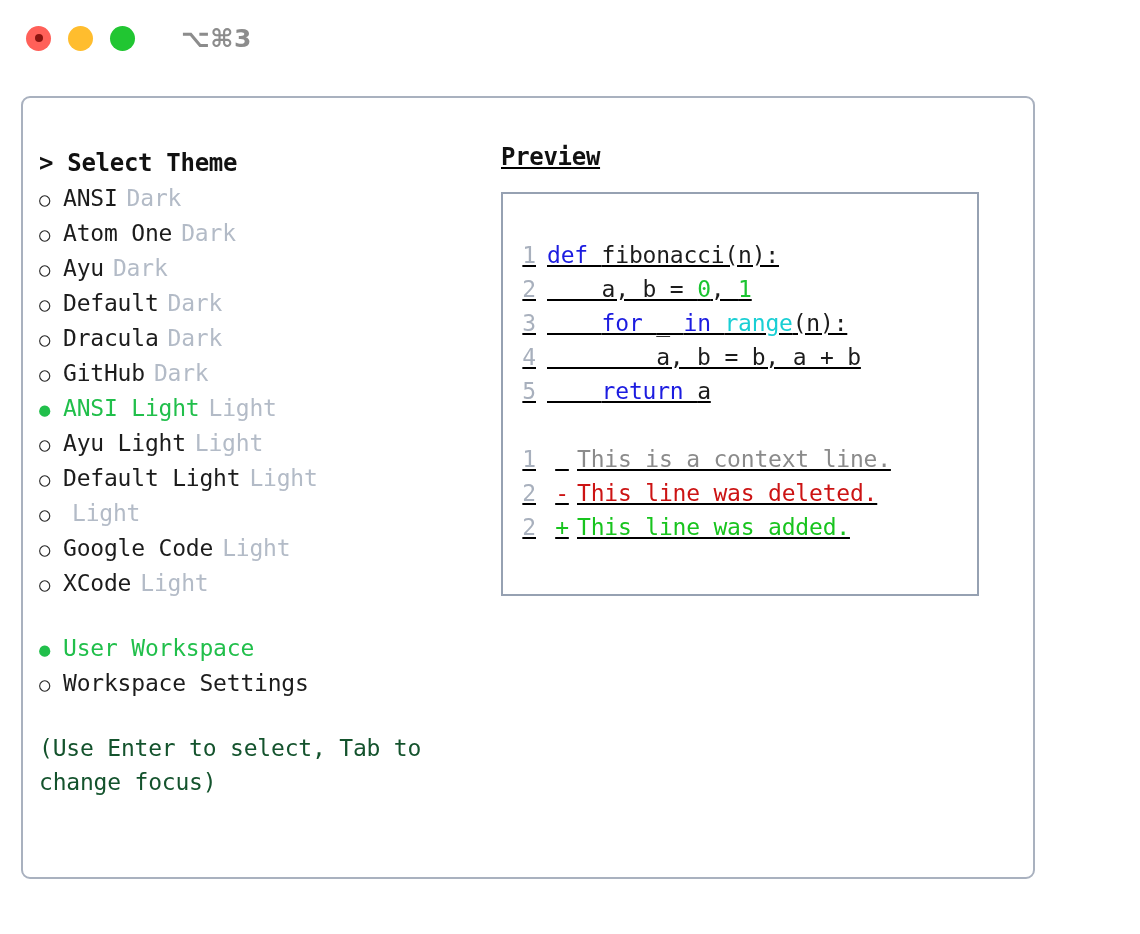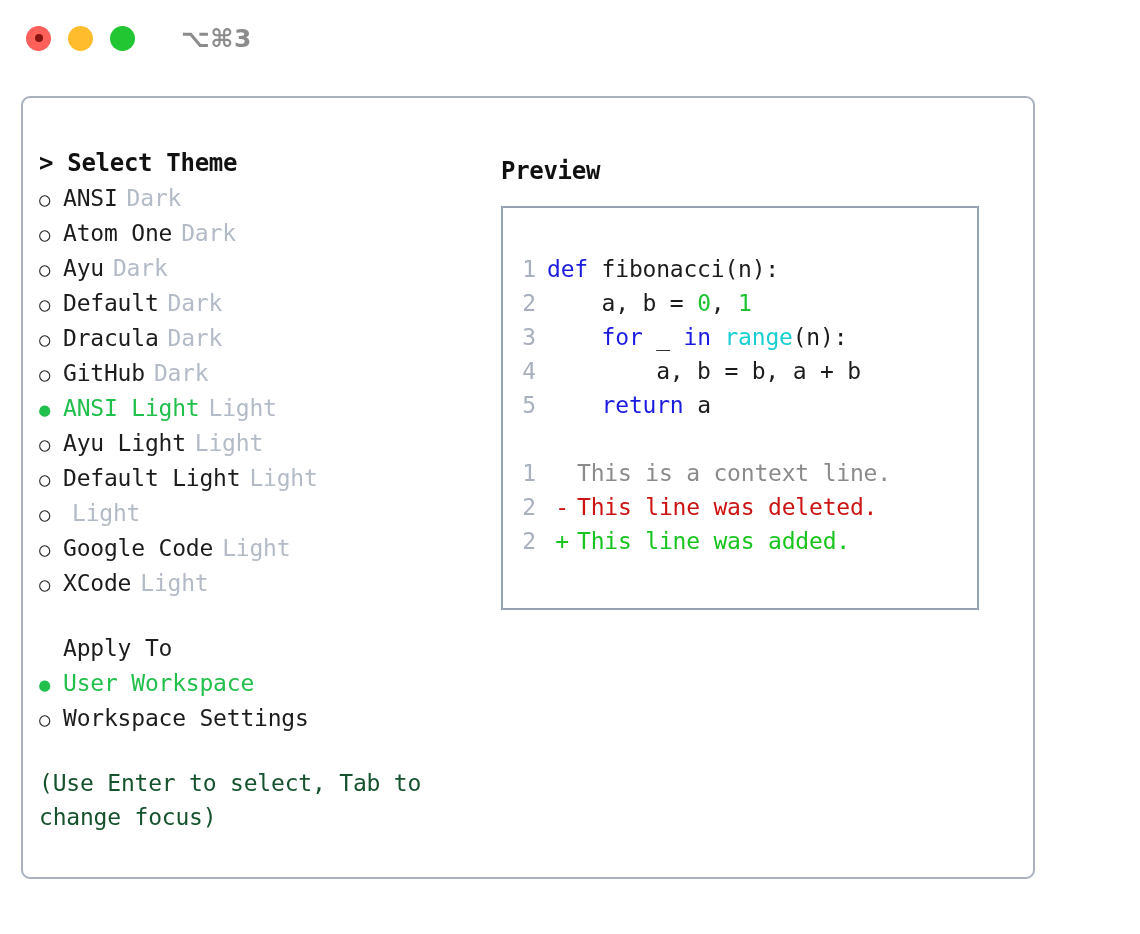--- a/index.html
+++ b/index.html
@@ -61,22 +61,23 @@
   }
 
   
   .col-left {
     position: absolute;
     left: 16px; top: 48px;
     width: 450px;
   }
   .col-right {
     position: absolute;
-    left: 478px; top: 56px;
+    left: 478px; top: 42px;
     width: 500px;
+    text-decoration: underline;
   }
 
   
   .section-head {
     font-size: 24px;
     font-weight: 700;
     color: #111111;
     letter-spacing: -0.3px;
     white-space: pre;
     line-height: 34px;
@@ -213,24 +214,20 @@
             <li class="theme-item"><span class="bullet">○</span><span class="item-label">GitHub</span><span class="item-tag">Dark</span></li>
             <li class="theme-item selected"><span class="bullet selected">●</span><span class="item-label">ANSI Light</span><span class="item-tag">Light</span></li>
             <li class="theme-item"><span class="bullet">○</span><span class="item-label">Ayu Light</span><span class="item-tag">Light</span></li>
             <li class="theme-item"><span class="bullet">○</span><span class="item-label">Default Light</span><span class="item-tag">Light</span></li>
             <li class="theme-item"><span class="bullet">○</span><span class="item-tag">Light</span></li>
             <li class="theme-item"><span class="bullet">○</span><span class="item-label">Google Code</span><span class="item-tag">Light</span></li>
             <li class="theme-item"><span class="bullet">○</span><span class="item-label">XCode</span><span class="item-tag">Light</span></li>
           </ul>
 
         <div class="apply-group">
-          <div class="apply-head">
-            <span class="bullet">○</span>
-            <span>Apply To</span>
-          </div>
           <ul class="theme-list">
               <li class="theme-item selected"><span class="bullet selected">●</span><span class="item-label">User Workspace</span></li>
               <li class="theme-item"><span class="bullet">○</span><span class="item-label">Workspace Settings</span></li>
             </ul>
         </div>
 
         <div class="hint">(Use Enter to select, Tab to change focus)</div>
       </div>
 
       <div class="col-right">

